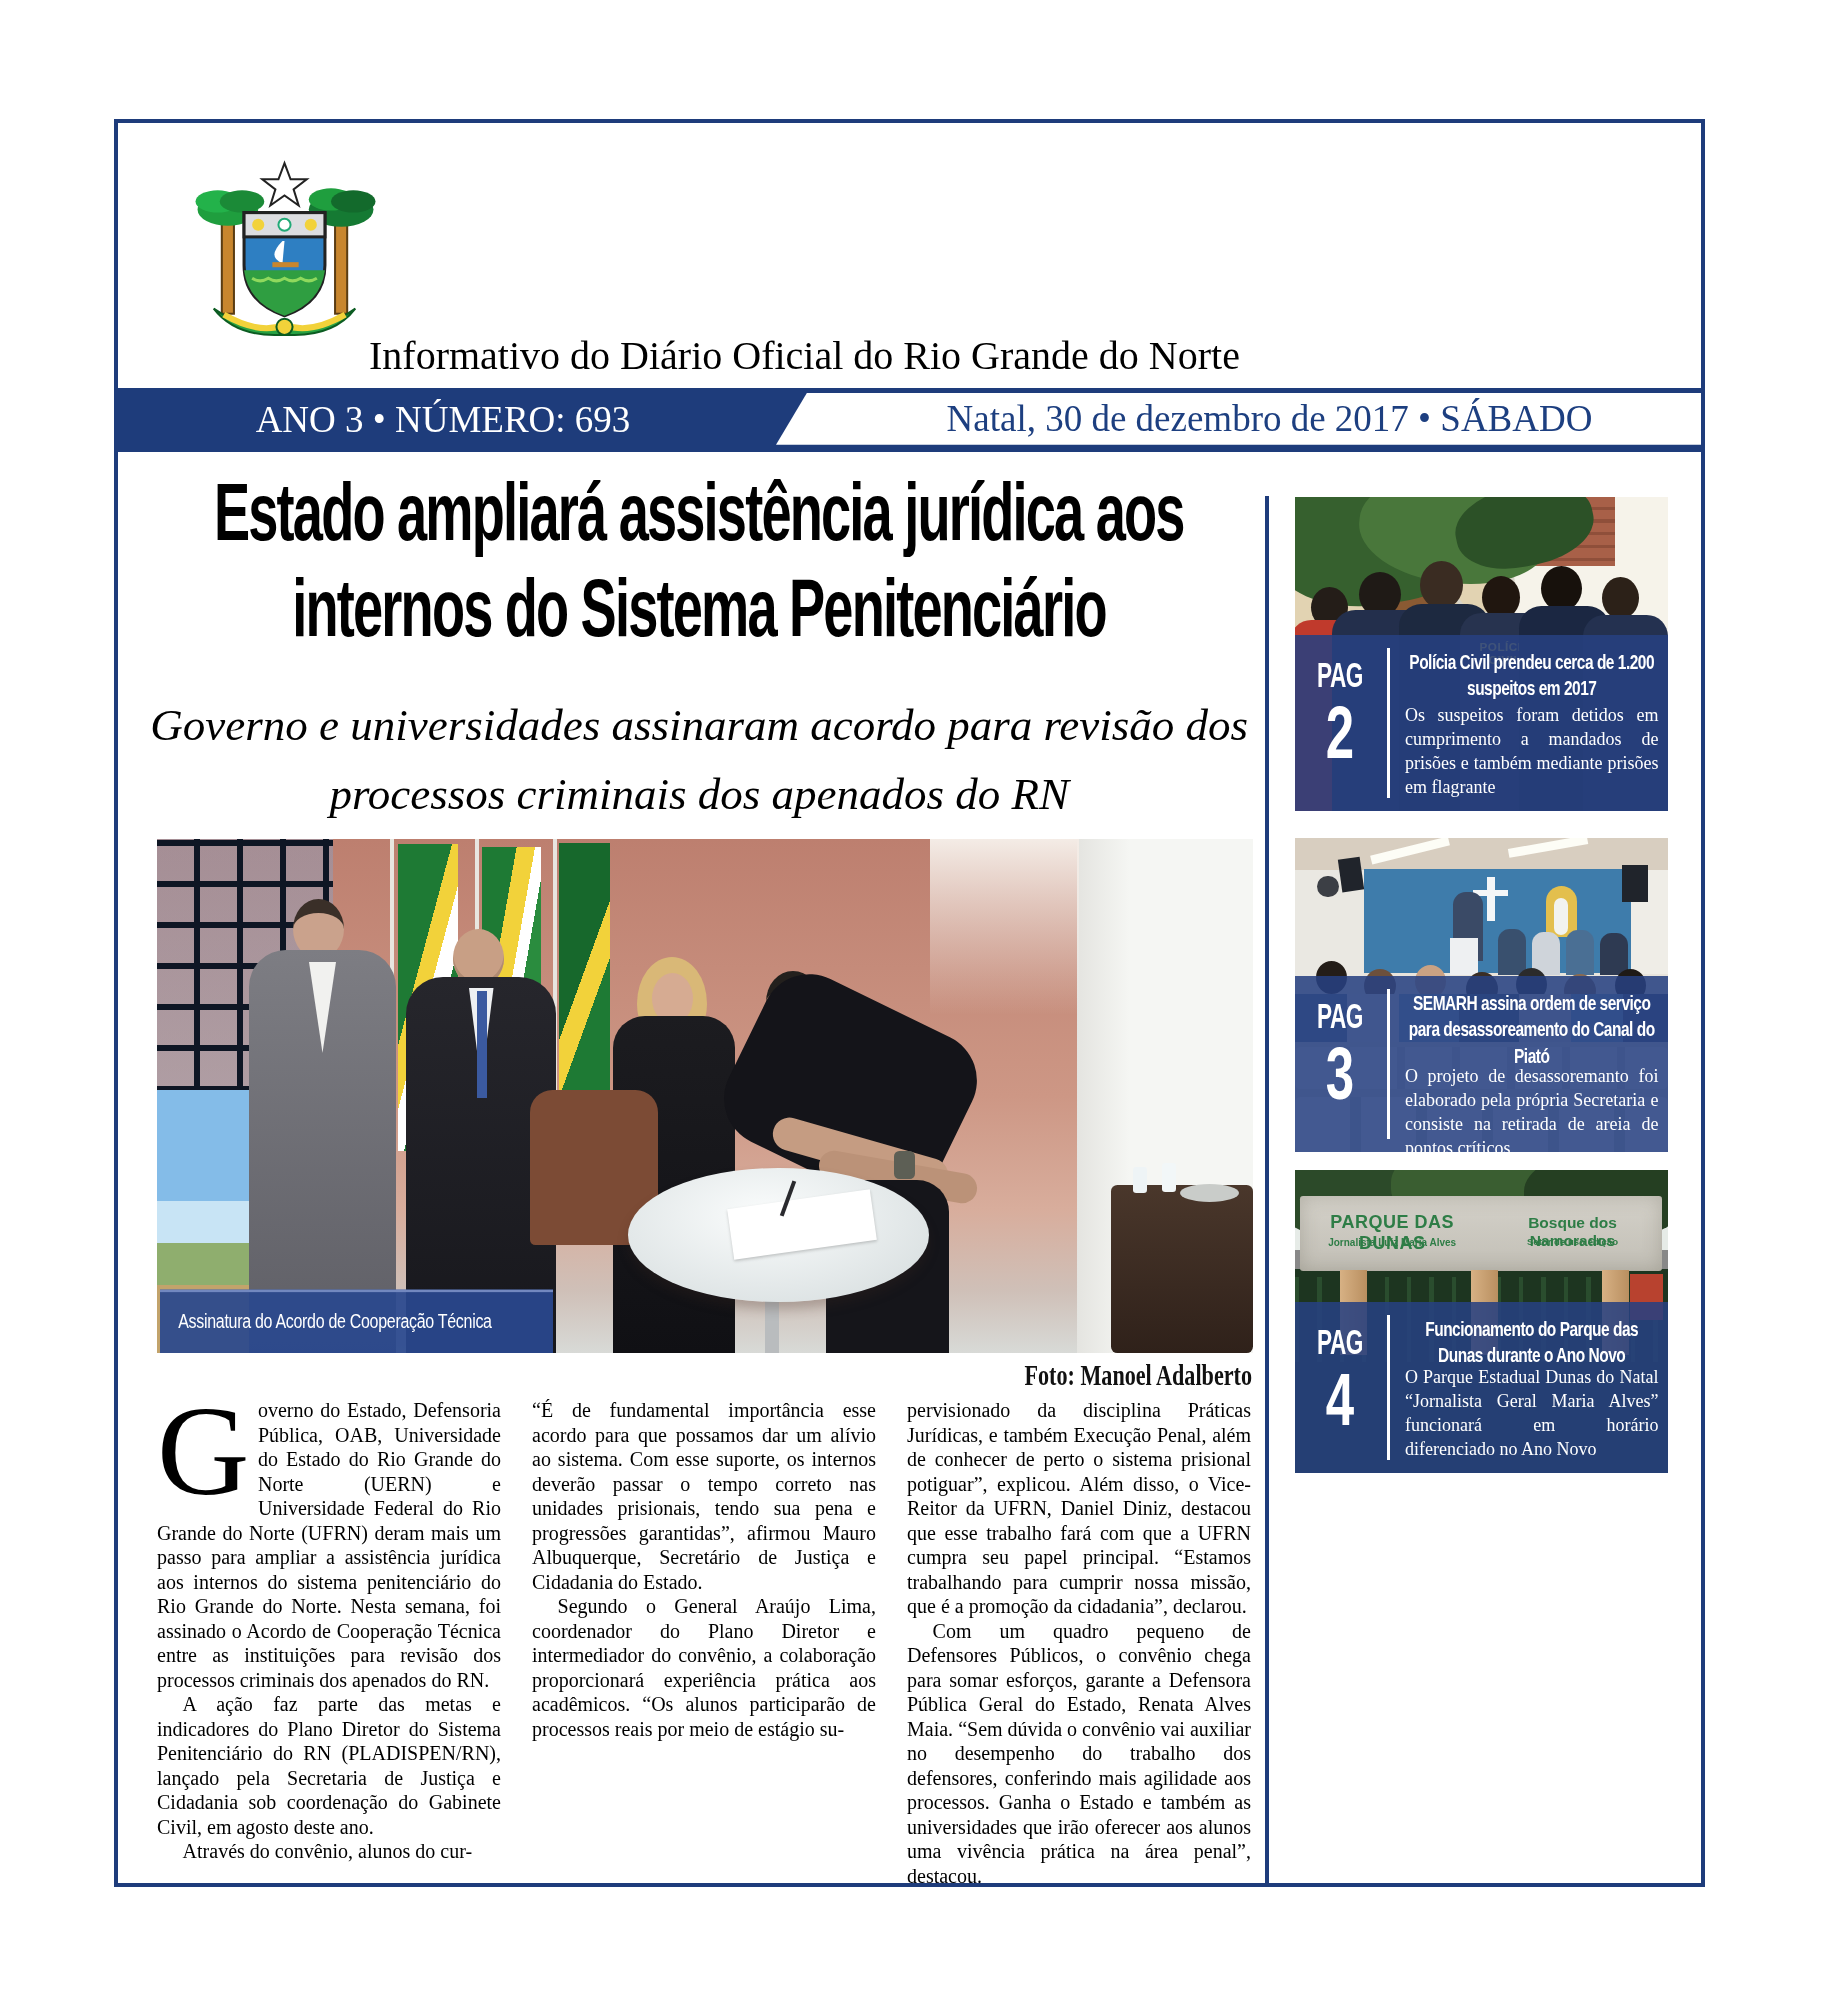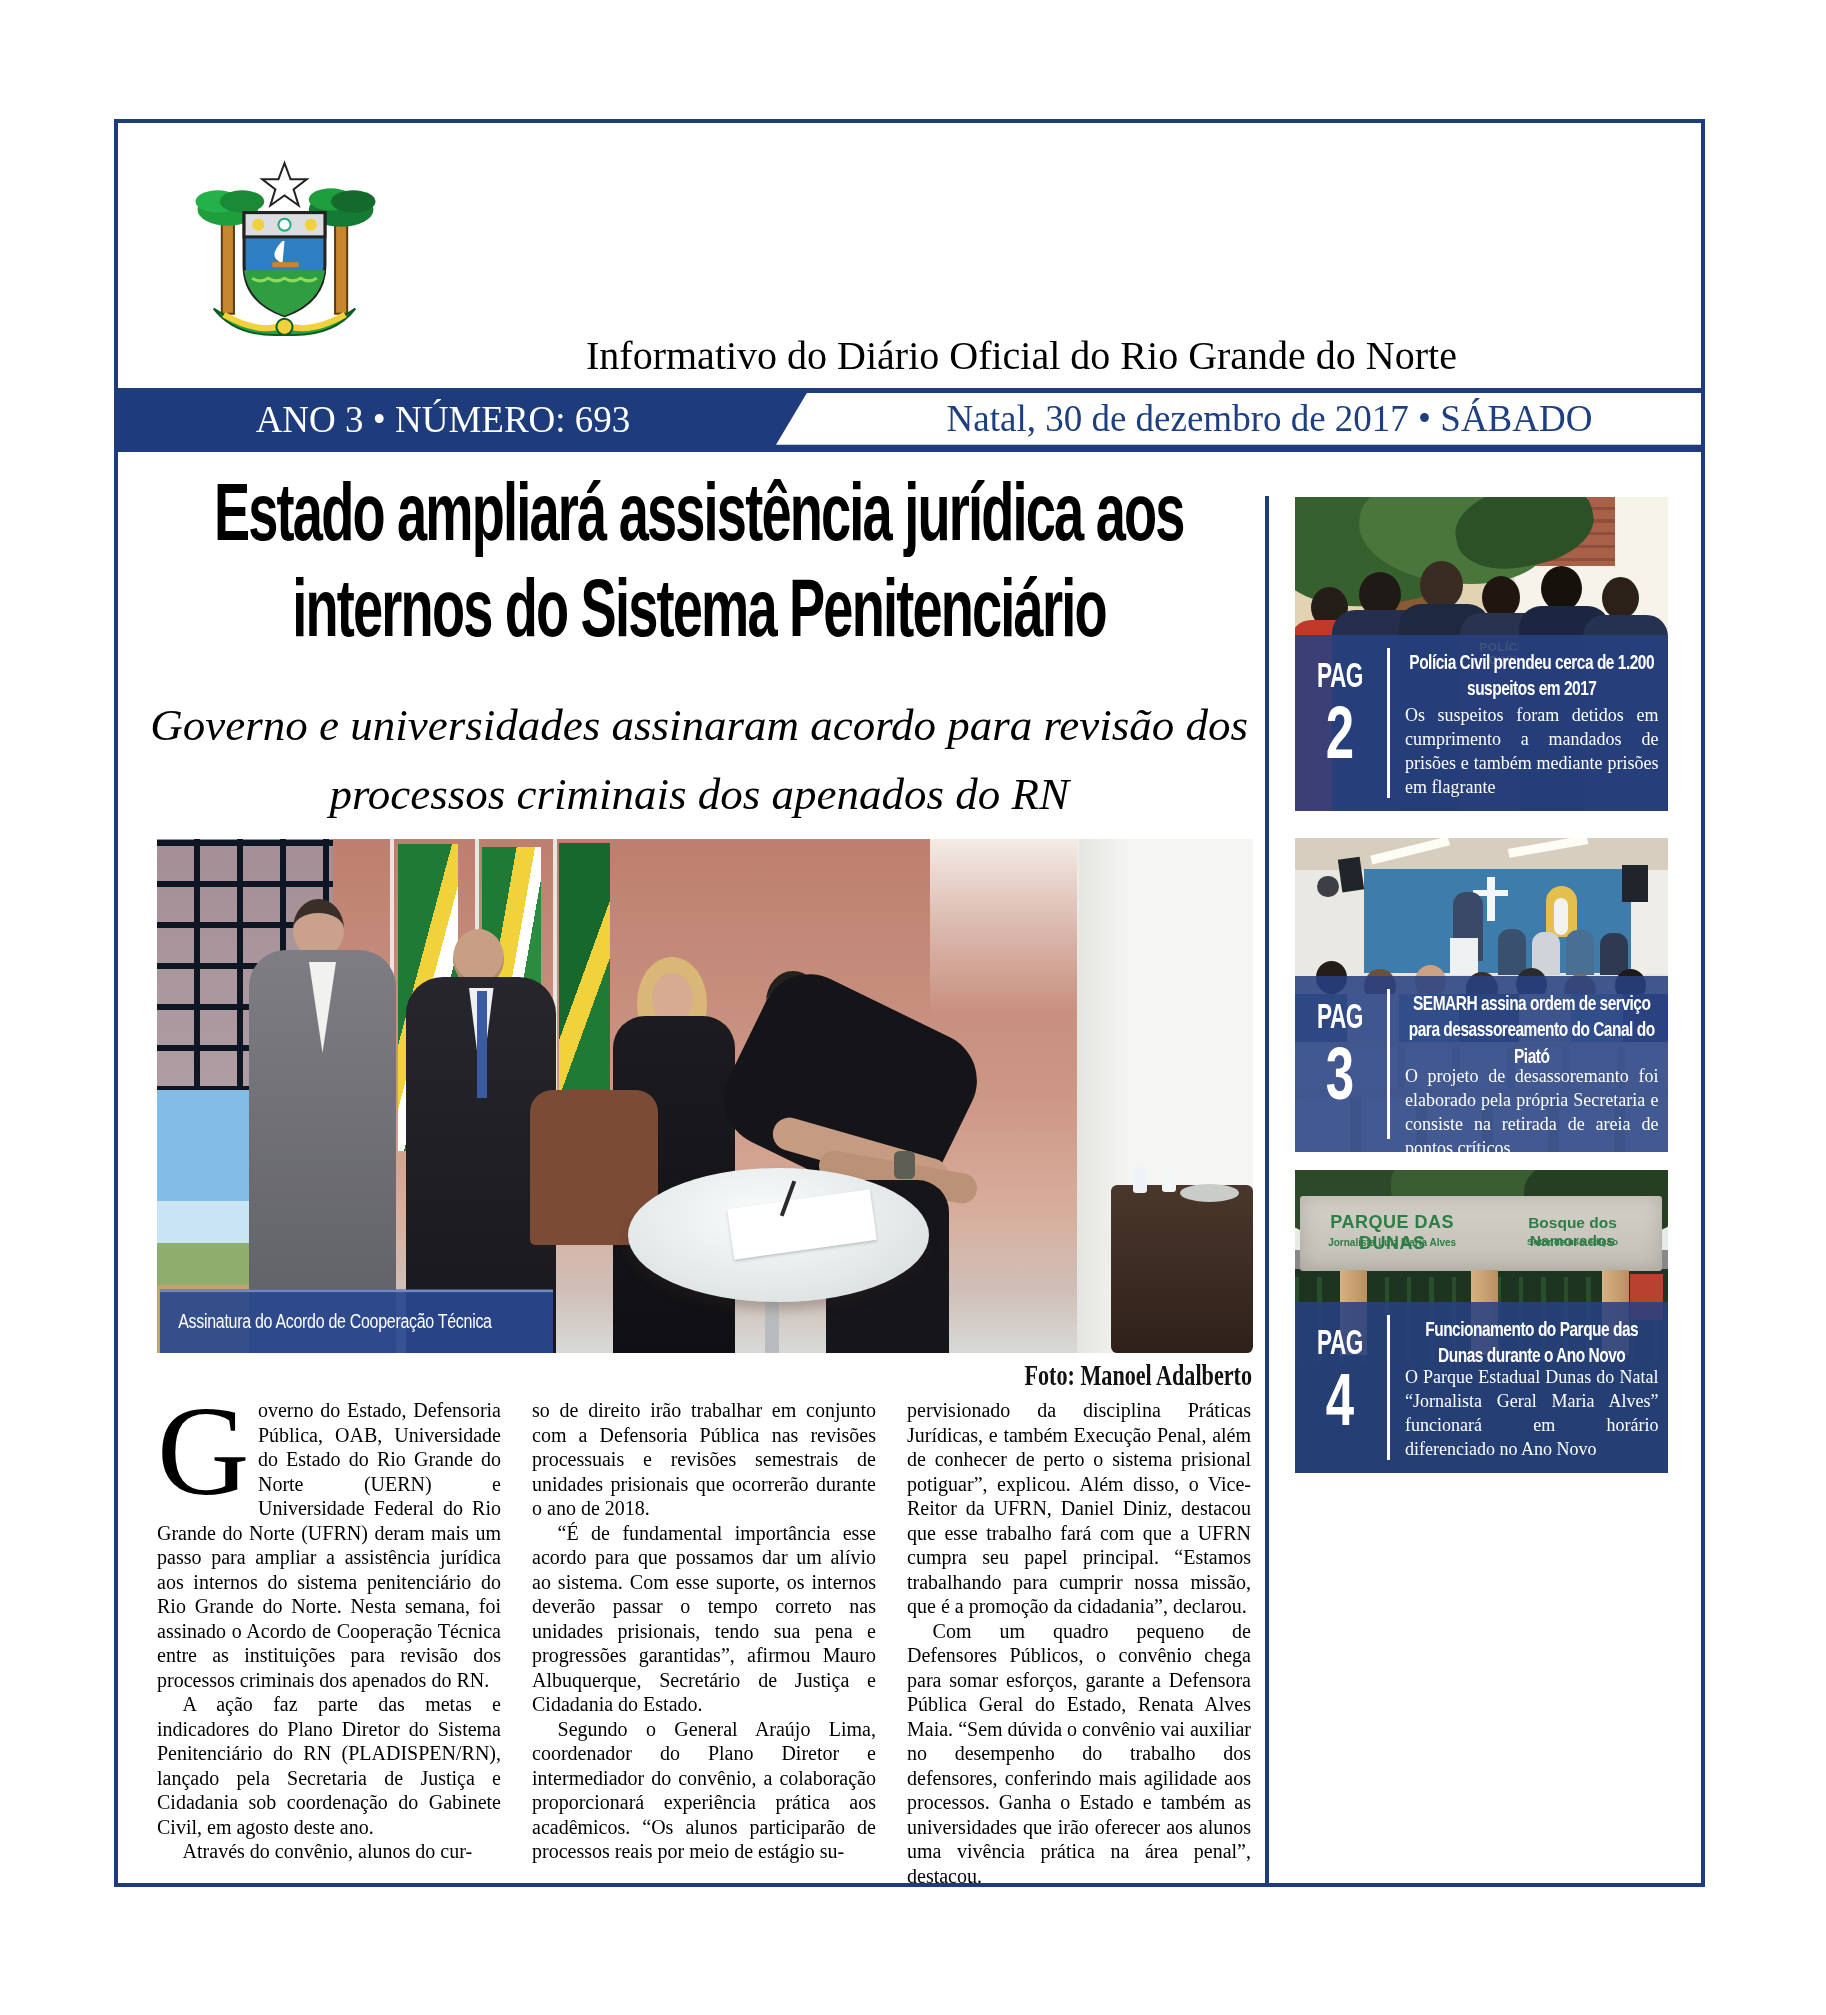--- a/index.html
+++ b/index.html
@@ -3,21 +3,21 @@
 <meta charset="utf-8">
 <style>
   html,body{margin:0;padding:0;background:#ffffff;}
   .page{position:relative;width:1826px;height:2015px;background:#ffffff;font-family:"Liberation Serif",serif;overflow:hidden;}
   .frame{position:absolute;left:114px;top:119px;width:1583px;height:1760px;border:4.3px solid #1e3c7b;background:#fff;}
   .abs{position:absolute;}
 
   
   .masthead-title{left:251px;top:22.4px;width:1311px;height:181px;line-height:181px;text-align:center;
     font-variant:small-caps;font-size:140px;color:#2b4a8e;letter-spacing:1.1px;white-space:nowrap;}
-  .masthead-sub{left:251px;top:209px;width:1305px;text-align:center;font-size:40px;color:#000;}
+  .masthead-sub{left:251px;top:209px;width:1305px;text-align:left;font-size:40px;color:#000;}
 
   
   .dateband{left:0;top:265px;width:1583px;height:64px;background:#1e3c7b;}
   .band-wedge{position:absolute;left:658px;top:4.8px;right:0;height:52px;background:#fff;
     clip-path:polygon(31px 0,100% 0,100% 100%,0 100%);}
   .band-left{position:absolute;left:37px;top:0;width:576px;height:64px;line-height:64px;text-align:center;
     color:#fff;font-size:37px;}
   .band-right{position:absolute;left:789px;top:4.8px;width:725px;height:52px;line-height:52px;text-align:center;
     color:#1d3f80;font-size:37px;}
 
@@ -178,21 +178,20 @@
 
     <div class="abs photo-credit">Foto: Manoel Adalberto</div>
 
     <div class="abs columns">
       <div class="col">
         <p><span class="dropcap">G</span><span>overno do Estado, Defensoria Pública, OAB, Universidade do Estado do Rio Grande do Norte (UERN) e Universidade Federal do Rio Grande do Norte (UFRN) deram mais um passo para ampliar a assistência jurídica aos internos do sistema penitenciário do Rio Grande do Norte. Nesta semana, foi assinado o Acordo de Cooperação Técnica entre as instituições para revisão dos processos criminais dos apenados do RN.</span></p>
         <p>A ação faz parte das metas e indicadores do Plano Diretor do Sistema Penitenciário do RN (PLADISPEN/RN), lançado pela Secretaria de Justiça e Cidadania sob coordenação do Gabinete Civil, em agosto deste ano.</p>
         <p>Através do convênio, alunos do cur-</p>
       </div>
       <div class="col">
-        <p>so de direito irão trabalhar em conjunto com a Defensoria Pública nas revisões processuais e revisões semestrais de unidades prisionais que ocorrerão durante o ano de 2018.</p>
         <p>“É de fundamental importância esse acordo para que possamos dar um alívio ao sistema. Com esse suporte, os internos deverão passar o tempo correto nas unidades prisionais, tendo sua pena e progressões garantidas”, afirmou Mauro Albuquerque, Secretário de Justiça e Cidadania do Estado.</p>
         <p>Segundo o General Araújo Lima, coordenador do Plano Diretor e intermediador do convênio, a colaboração proporcionará experiência prática aos acadêmicos. “Os alunos participarão de processos reais por meio de estágio su-</p>
       </div>
       <div class="col">
         <p>pervisionado da disciplina Práticas Jurídicas, e também Execução Penal, além de conhecer de perto o sistema prisional potiguar”, explicou. Além disso, o Vice-Reitor da UFRN, Daniel Diniz, destacou que esse trabalho fará com que a UFRN cumpra seu papel principal. “Estamos trabalhando para cumprir nossa missão, que é a promoção da cidadania”, declarou.</p>
         <p>Com um quadro pequeno de Defensores Públicos, o convênio chega para somar esforços, garante a Defensora Pública Geral do Estado, Renata Alves Maia. “Sem dúvida o convênio vai auxiliar no desempenho do trabalho dos defensores, conferindo mais agilidade aos processos. Ganha o Estado e também as universidades que irão oferecer aos alunos uma vivência prática na área penal”, destacou.</p>
       </div>
     </div>
 
     <div class="abs vsep"></div>

